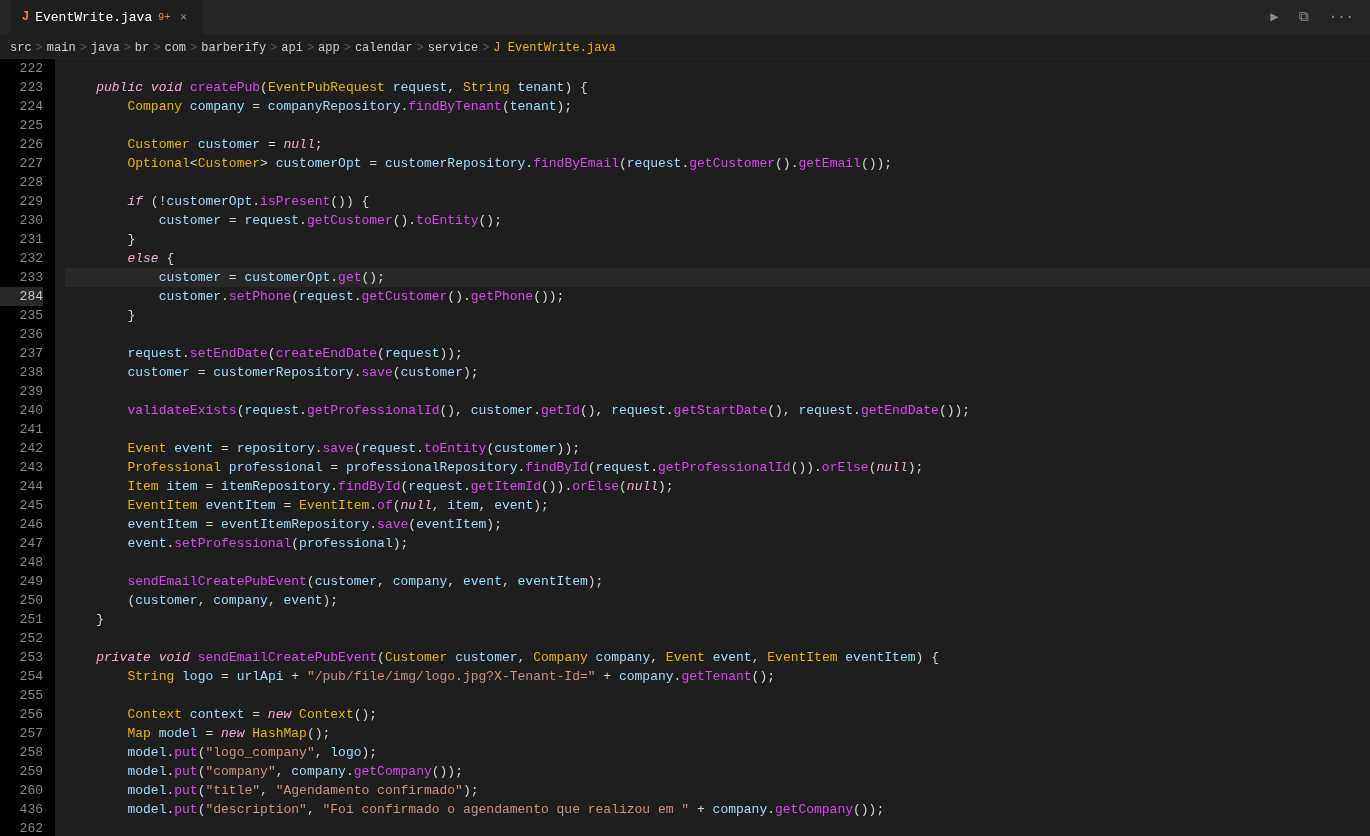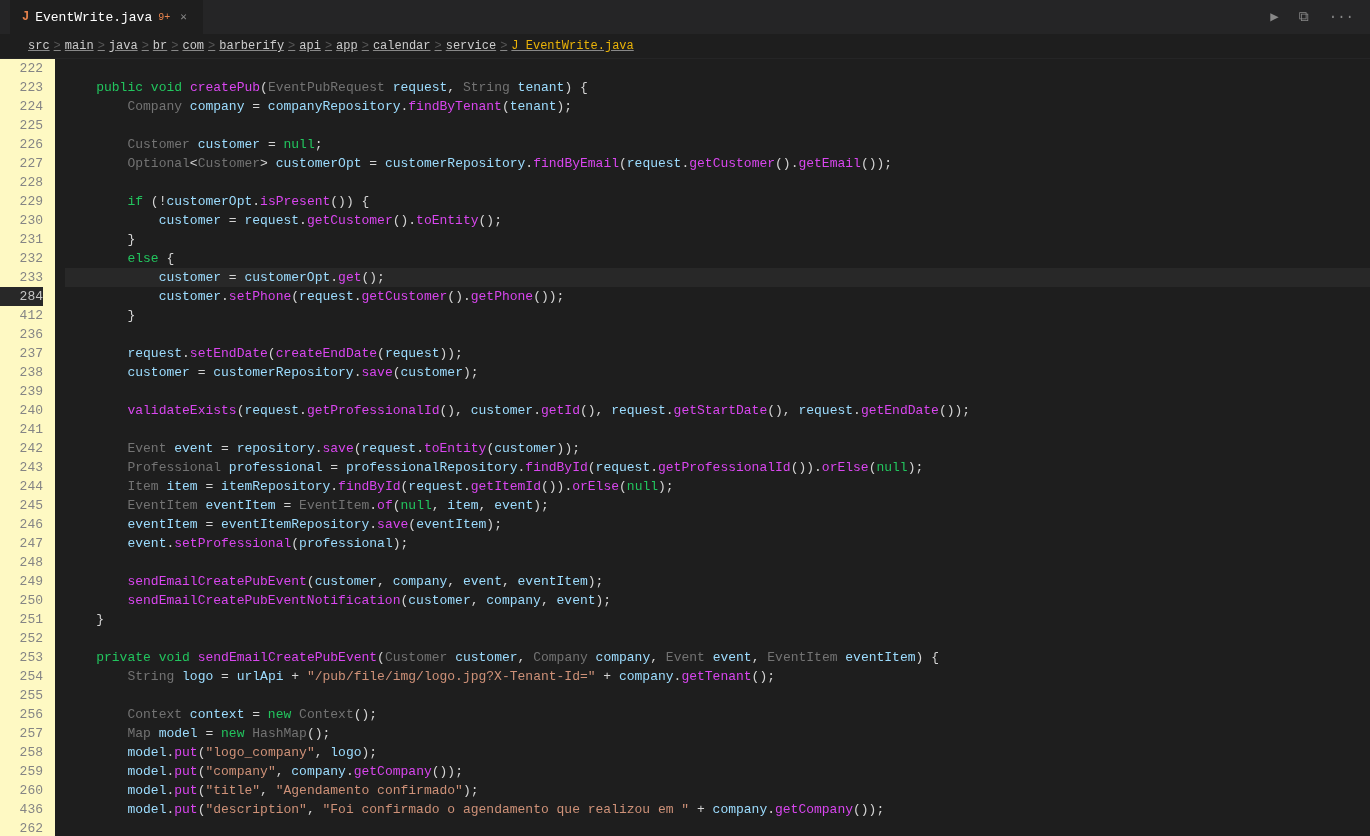--- a/index.html
+++ b/index.html
@@ -81,27 +81,26 @@
       color: #888;
       cursor: pointer;
       font-size: 14px;
       padding: 4px 6px;
     }
 
     .breadcrumb {
       height: 24px;
       background-color: #1e1e1e;
       display: flex;
-      align-items: center;
-      padding: 0 28px;
+      align-items: flex-end;
+      padding: 0 10px;
       gap: 4px;
       font-size: 12px;
       color: #888;
       border-bottom: 1px solid #252526;
-      text-decoration: underline;
     }
 
     .breadcrumb-sep {
       color: #555;
     }
 
     .breadcrumb-item {
       color: #cccccc;
     }
 
@@ -111,21 +110,21 @@
     }
 
     .editor-container {
       display: flex;
       height: calc(836px - 35px - 24px);
       overflow: hidden;
     }
 
     .line-numbers {
       width: 55px;
-      background-color: #fef9c3;
+      background-color: #000000;
       color: #858585;
       text-align: right;
       padding-right: 12px;
       padding-top: 0;
       user-select: none;
       flex-shrink: 0;
       overflow: hidden;
     }
 
     .line-number {
@@ -154,22 +153,22 @@
       font-size: 13px;
       display: flex;
       align-items: center;
     }
 
     .code-line.active-line {
       background-color: #282828;
     }
 
     
-    .kw { color: #22c55e; } 
-    .type { color: #737373; } 
+    .kw { color: #f9a8d4; font-style: italic; } 
+    .type { color: #eab308; } 
     .method { color: #d946ef; } 
     .str { color: #ce9178; } 
     .plain { color: #d4d4d4; } 
     .var { color: #9cdcfe; }
     .annotation { color: #dcdcaa; }
   </style>
 </head>
 <body>
 
 <div class="title-bar">
@@ -220,21 +219,21 @@
     <div class="line-number">225</div>
     <div class="line-number">226</div>
     <div class="line-number">227</div>
     <div class="line-number">228</div>
     <div class="line-number">229</div>
     <div class="line-number">230</div>
     <div class="line-number">231</div>
     <div class="line-number">232</div>
     <div class="line-number">233</div>
     <div class="line-number active">284</div>
-    <div class="line-number">412</div>
+    <div class="line-number">235</div>
     <div class="line-number">236</div>
     <div class="line-number">237</div>
     <div class="line-number">238</div>
     <div class="line-number">239</div>
     <div class="line-number">240</div>
     <div class="line-number">241</div>
     <div class="line-number">242</div>
     <div class="line-number">243</div>
     <div class="line-number">244</div>
     <div class="line-number">245</div>
@@ -352,21 +351,21 @@
       <span class="plain">&nbsp;&nbsp;&nbsp;&nbsp;&nbsp;&nbsp;&nbsp;&nbsp;</span><span class="var">event</span><span class="plain">.</span><span class="method">setProfessional</span><span class="plain">(</span><span class="var">professional</span><span class="plain">);</span>
     </div>
 
     <div class="code-line"></div>
 
     <div class="code-line">
       <span class="plain">&nbsp;&nbsp;&nbsp;&nbsp;&nbsp;&nbsp;&nbsp;&nbsp;</span><span class="method">sendEmailCreatePubEvent</span><span class="plain">(</span><span class="var">customer</span><span class="plain">, </span><span class="var">company</span><span class="plain">, </span><span class="var">event</span><span class="plain">, </span><span class="var">eventItem</span><span class="plain">);</span>
     </div>
 
     <div class="code-line">
-      <span class="plain">&nbsp;&nbsp;&nbsp;&nbsp;&nbsp;&nbsp;&nbsp;&nbsp;</span><span class="method">sendEmailCreatePubEventNotification</span><span class="plain">(</span><span class="var">customer</span><span class="plain">, </span><span class="var">company</span><span class="plain">, </span><span class="var">event</span><span class="plain">);</span>
+      <span class="plain">&nbsp;&nbsp;&nbsp;&nbsp;&nbsp;&nbsp;&nbsp;&nbsp;</span><span class="plain">(</span><span class="var">customer</span><span class="plain">, </span><span class="var">company</span><span class="plain">, </span><span class="var">event</span><span class="plain">);</span>
     </div>
 
     <div class="code-line">
       <span class="plain">&nbsp;&nbsp;&nbsp;&nbsp;}</span>
     </div>
 
     <div class="code-line"></div>
 
     <div class="code-line">
       <span class="plain">&nbsp;&nbsp;&nbsp;&nbsp;</span><span class="kw">private</span><span class="plain"> </span><span class="kw">void</span><span class="plain"> </span><span class="method">sendEmailCreatePubEvent</span><span class="plain">(</span><span class="type">Customer</span><span class="plain"> </span><span class="var">customer</span><span class="plain">, </span><span class="type">Company</span><span class="plain"> </span><span class="var">company</span><span class="plain">, </span><span class="type">Event</span><span class="plain"> </span><span class="var">event</span><span class="plain">, </span><span class="type">EventItem</span><span class="plain"> </span><span class="var">eventItem</span><span class="plain">) {</span>

